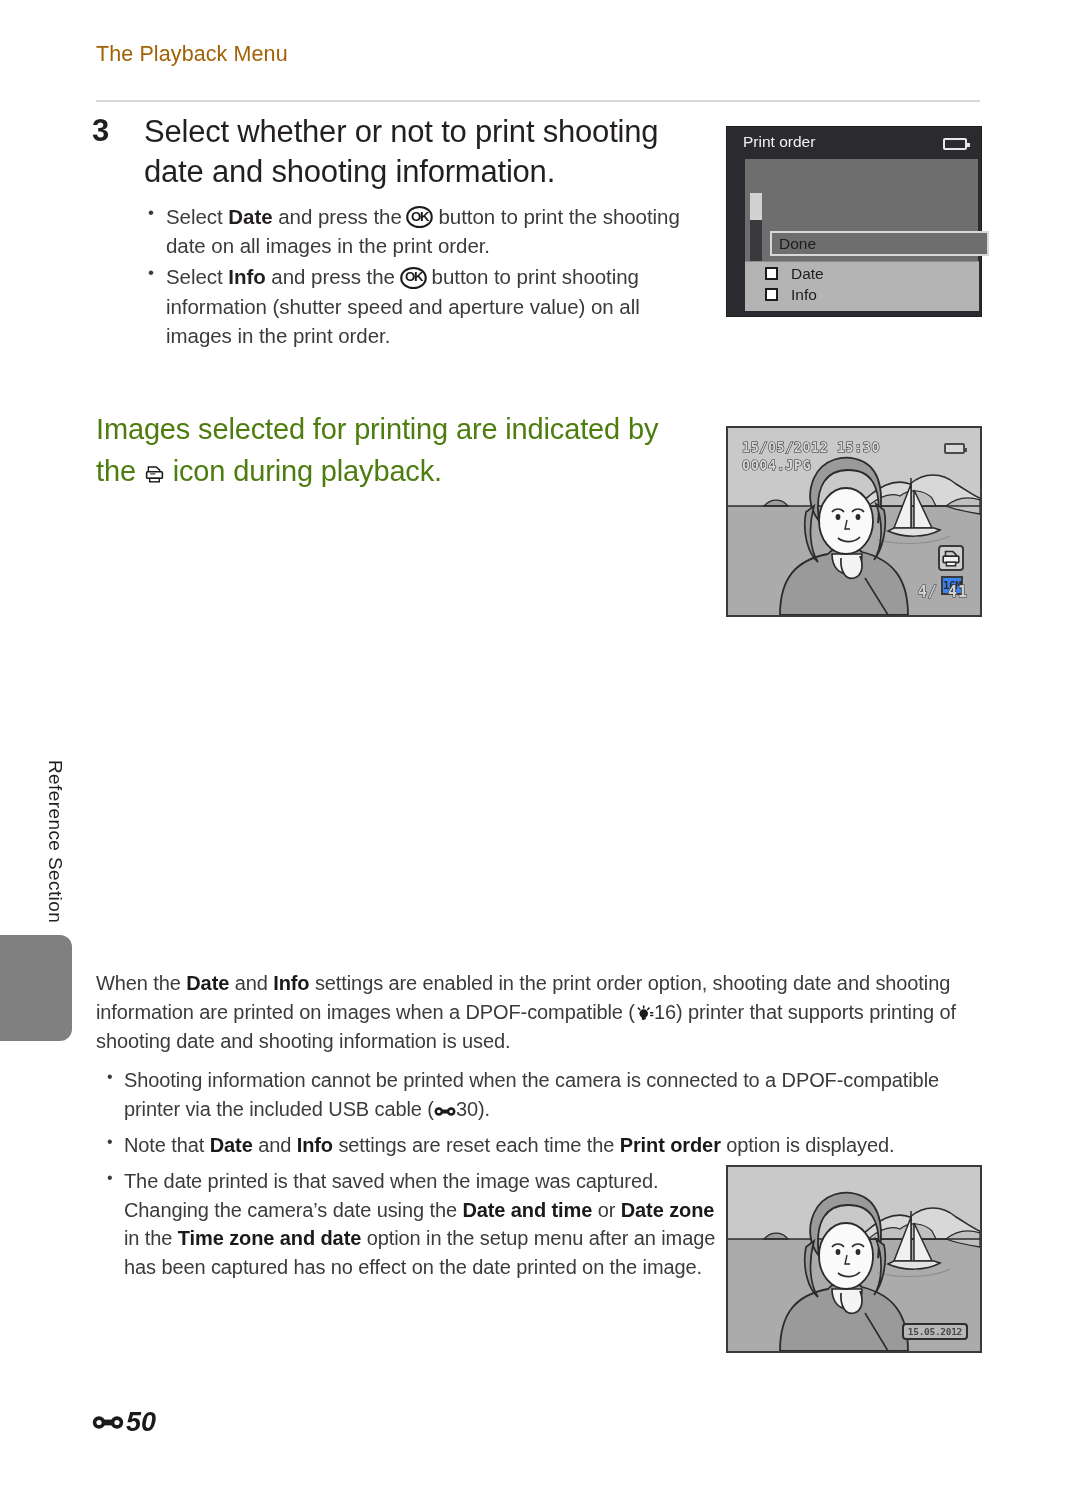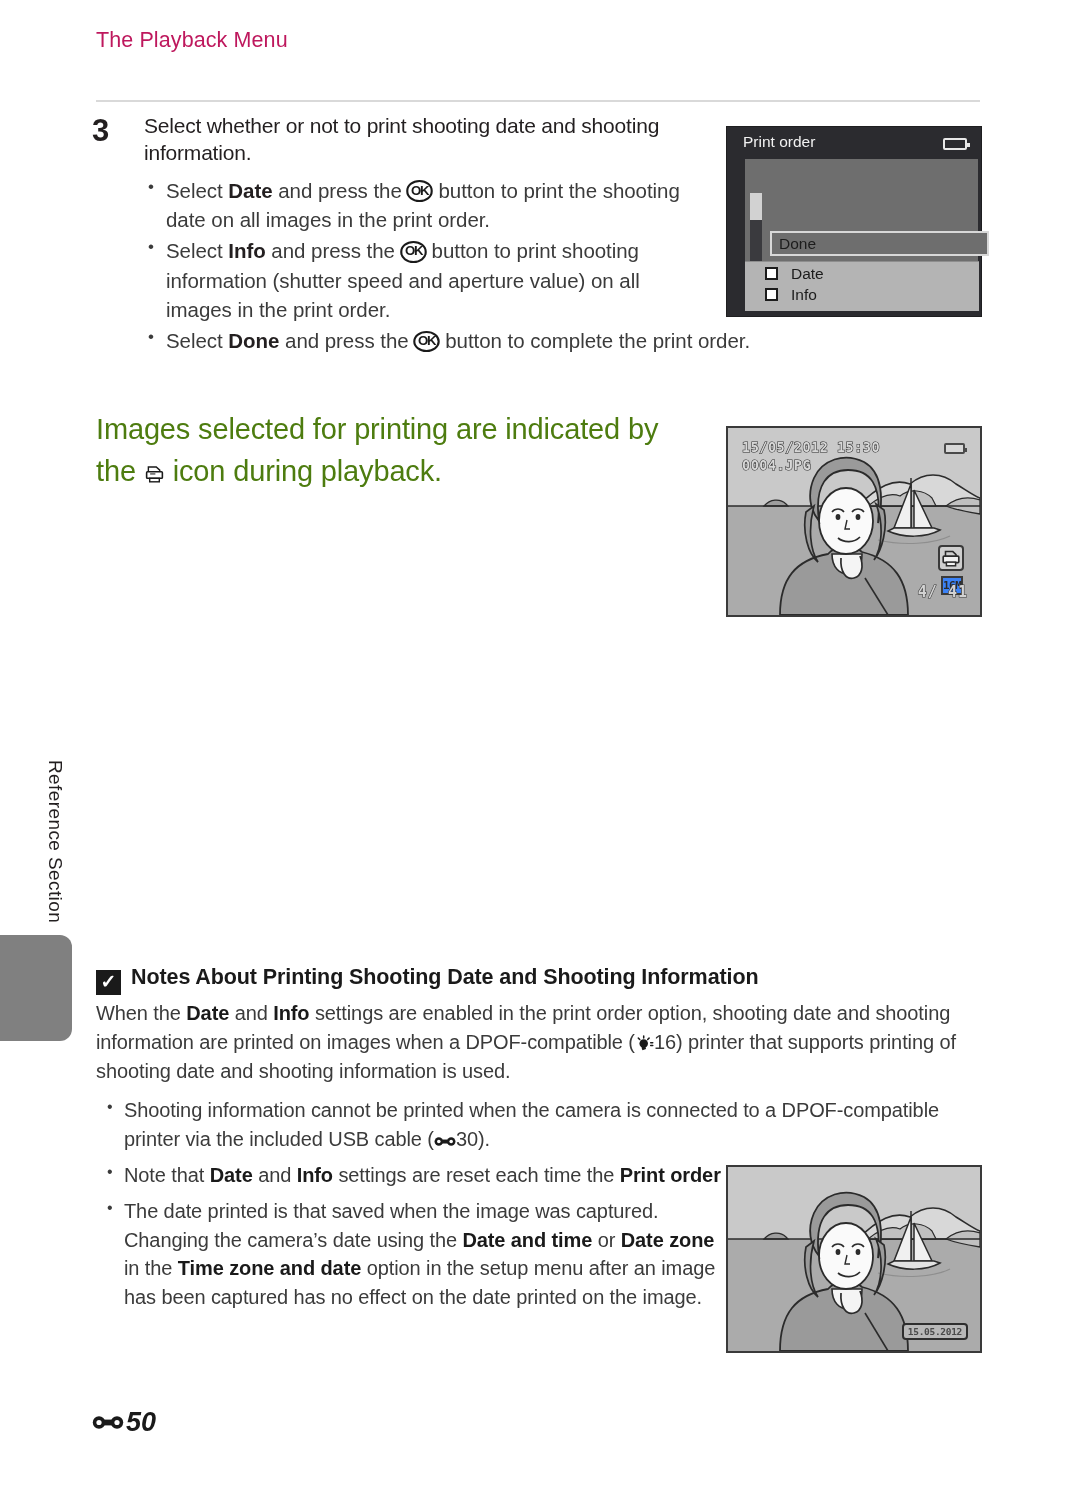--- a/index.html
+++ b/index.html
@@ -13,24 +13,24 @@
     position: relative;
     font-family: "Liberation Sans", sans-serif;
     color: #231f20;
     overflow: hidden;
   }
 
   
   .running-head {
     position: absolute;
     left: 96px;
-    top: 28px;
+    top: 42px;
     font-size: 21.5px;
     letter-spacing: .1px;
-    color: #be185d;
+    color: #a16207;
   }
 
   
   .head-rule {
     position: absolute;
     left: 96px;
     top: 100px;
     width: 884px;
     height: 2px;
     background: #d9d9d9;
@@ -46,21 +46,21 @@
   .step-num {
     position: absolute;
     left: 0;
     top: 3px;
     font-size: 31px;
     font-weight: bold;
     line-height: 1;
   }
   .step-title {
     margin-left: 52px;
-    font-size: 21px;
+    font-size: 31px;
     line-height: 1.30;
     letter-spacing: -.2px;
     color: #231f20;
   }
 
   .bullets {
     margin-left: 52px;
     margin-top: 9px;
   }
   .bullet {
@@ -459,21 +459,20 @@
 
 <div class="running-head">The Playback Menu</div>
 <div class="head-rule"></div>
 
 <div class="step">
   <div class="step-num">3</div>
   <div class="step-title">Select whether or not to print shooting date and shooting information.</div>
   <div class="bullets">
     <div class="bullet" id="sb0">Select <b>Date</b> and press the <span class="ok-glyph">OK</span> button to print the shooting date on all images in the print order.</div>
     <div class="bullet" id="sb1">Select <b>Info</b> and press the <span class="ok-glyph">OK</span> button to print shooting information (shutter speed and aperture value) on all images in the print order.</div>
-    <div class="bullet wide" id="sb2">Select <b>Done</b> and press the <span class="ok-glyph">OK</span> button to complete the print order.</div>
   </div>
 </div>
 
 <div class="mid-para">
   <span>Images selected for printing are indicated by the </span><span class="printer-glyph"><svg viewBox="0 0 24 24">
         <path d="M5 10 L5 4.5 L14 4.5 L18 8.2 L18 10" fill="none" stroke="#1a1a1a" stroke-width="1.6"></path>
         <rect x="3" y="10" width="18" height="7.5" rx="1" fill="#fff" stroke="#1a1a1a" stroke-width="1.8"></rect>
         <rect x="6.5" y="17.5" width="11" height="4" fill="#fff" stroke="#1a1a1a" stroke-width="1.6"></rect>
         <line x1="7" y1="12.5" x2="13" y2="12.5" stroke="#1a1a1a" stroke-width="1.2"></line>
       </svg></span><span> icon during playback.</span>
@@ -543,23 +542,20 @@
     </svg>
   </div>
   <div class="osd-size-icon">16M</div>
   <div class="osd-counter">4/   41</div>
 </div>
 
 <div class="side-marker"></div>
 <div class="side-tab">Reference Section</div>
 
 <div class="notes">
-  <div class="notes-head">
-    <span class="notes-icon">✓</span><span>Notes About Printing Shooting Date and Shooting Information</span>
-  </div>
   <div class="notes-para" id="np0">When the <b>Date</b> and <b>Info</b> settings are enabled in the print order option, shooting date and shooting information are printed on images when a DPOF-compatible (<span class="tip-sym"><svg viewBox="0 0 24 24">
           <circle cx="11" cy="12" r="5.4" fill="#1a1a1a"></circle>
           <rect x="8.6" y="16" width="5" height="4" rx="1" transform="rotate(-18 11 18)" fill="#1a1a1a"></rect>
           <g stroke="#1a1a1a" stroke-width="1.9" stroke-linecap="round">
             <line x1="11" y1="2.4" x2="11" y2="5"></line>
             <line x1="4.2" y1="5.2" x2="6" y2="7"></line>
             <line x1="17.8" y1="5.2" x2="16" y2="7"></line>
             <line x1="19.8" y1="11" x2="22.4" y2="11"></line>
             <line x1="19.8" y1="14.6" x2="22.4" y2="14.6"></line>
           </g>

